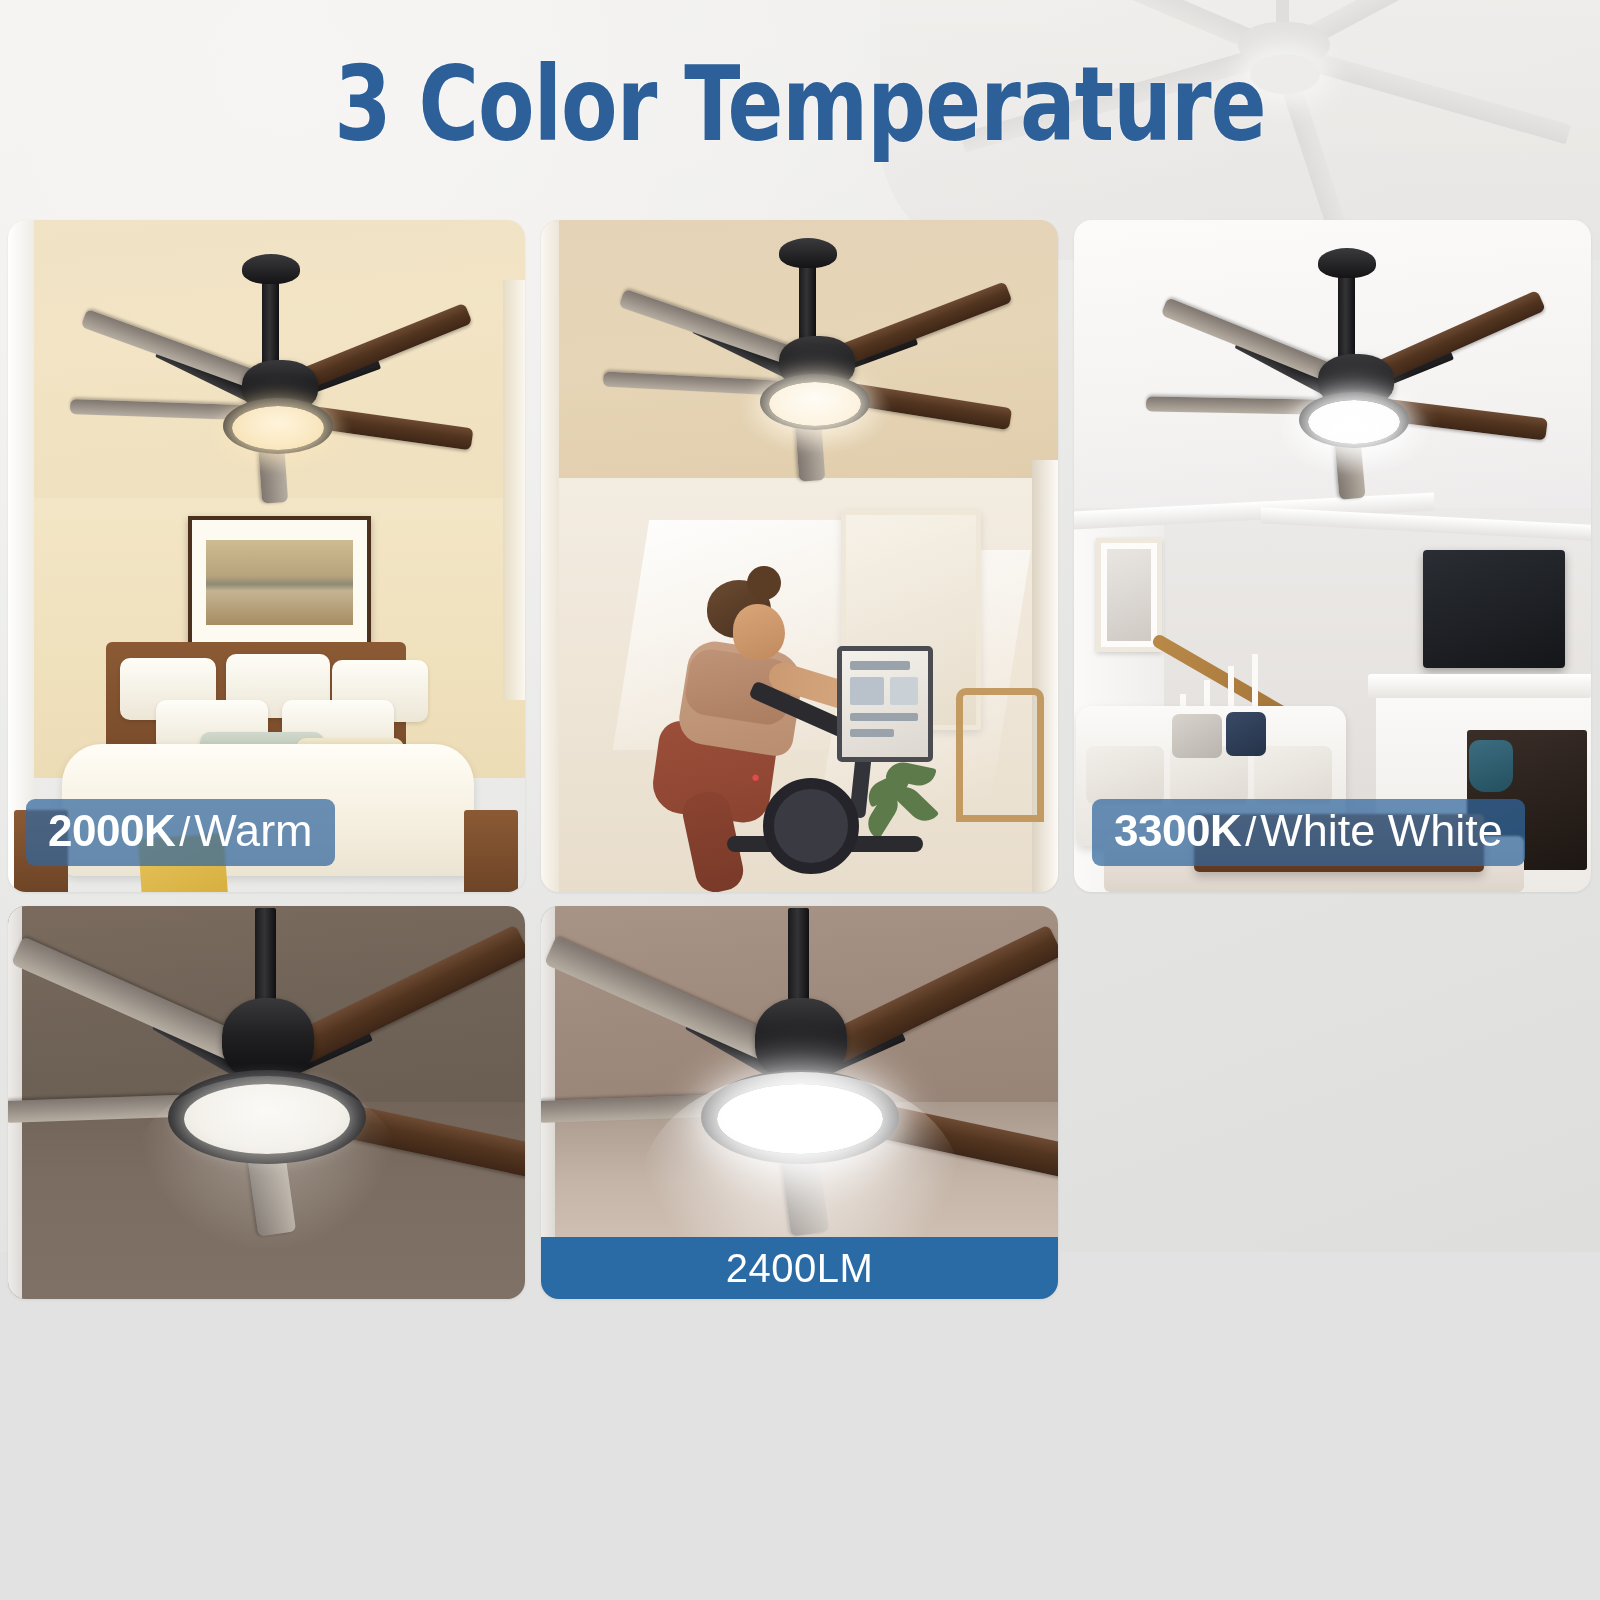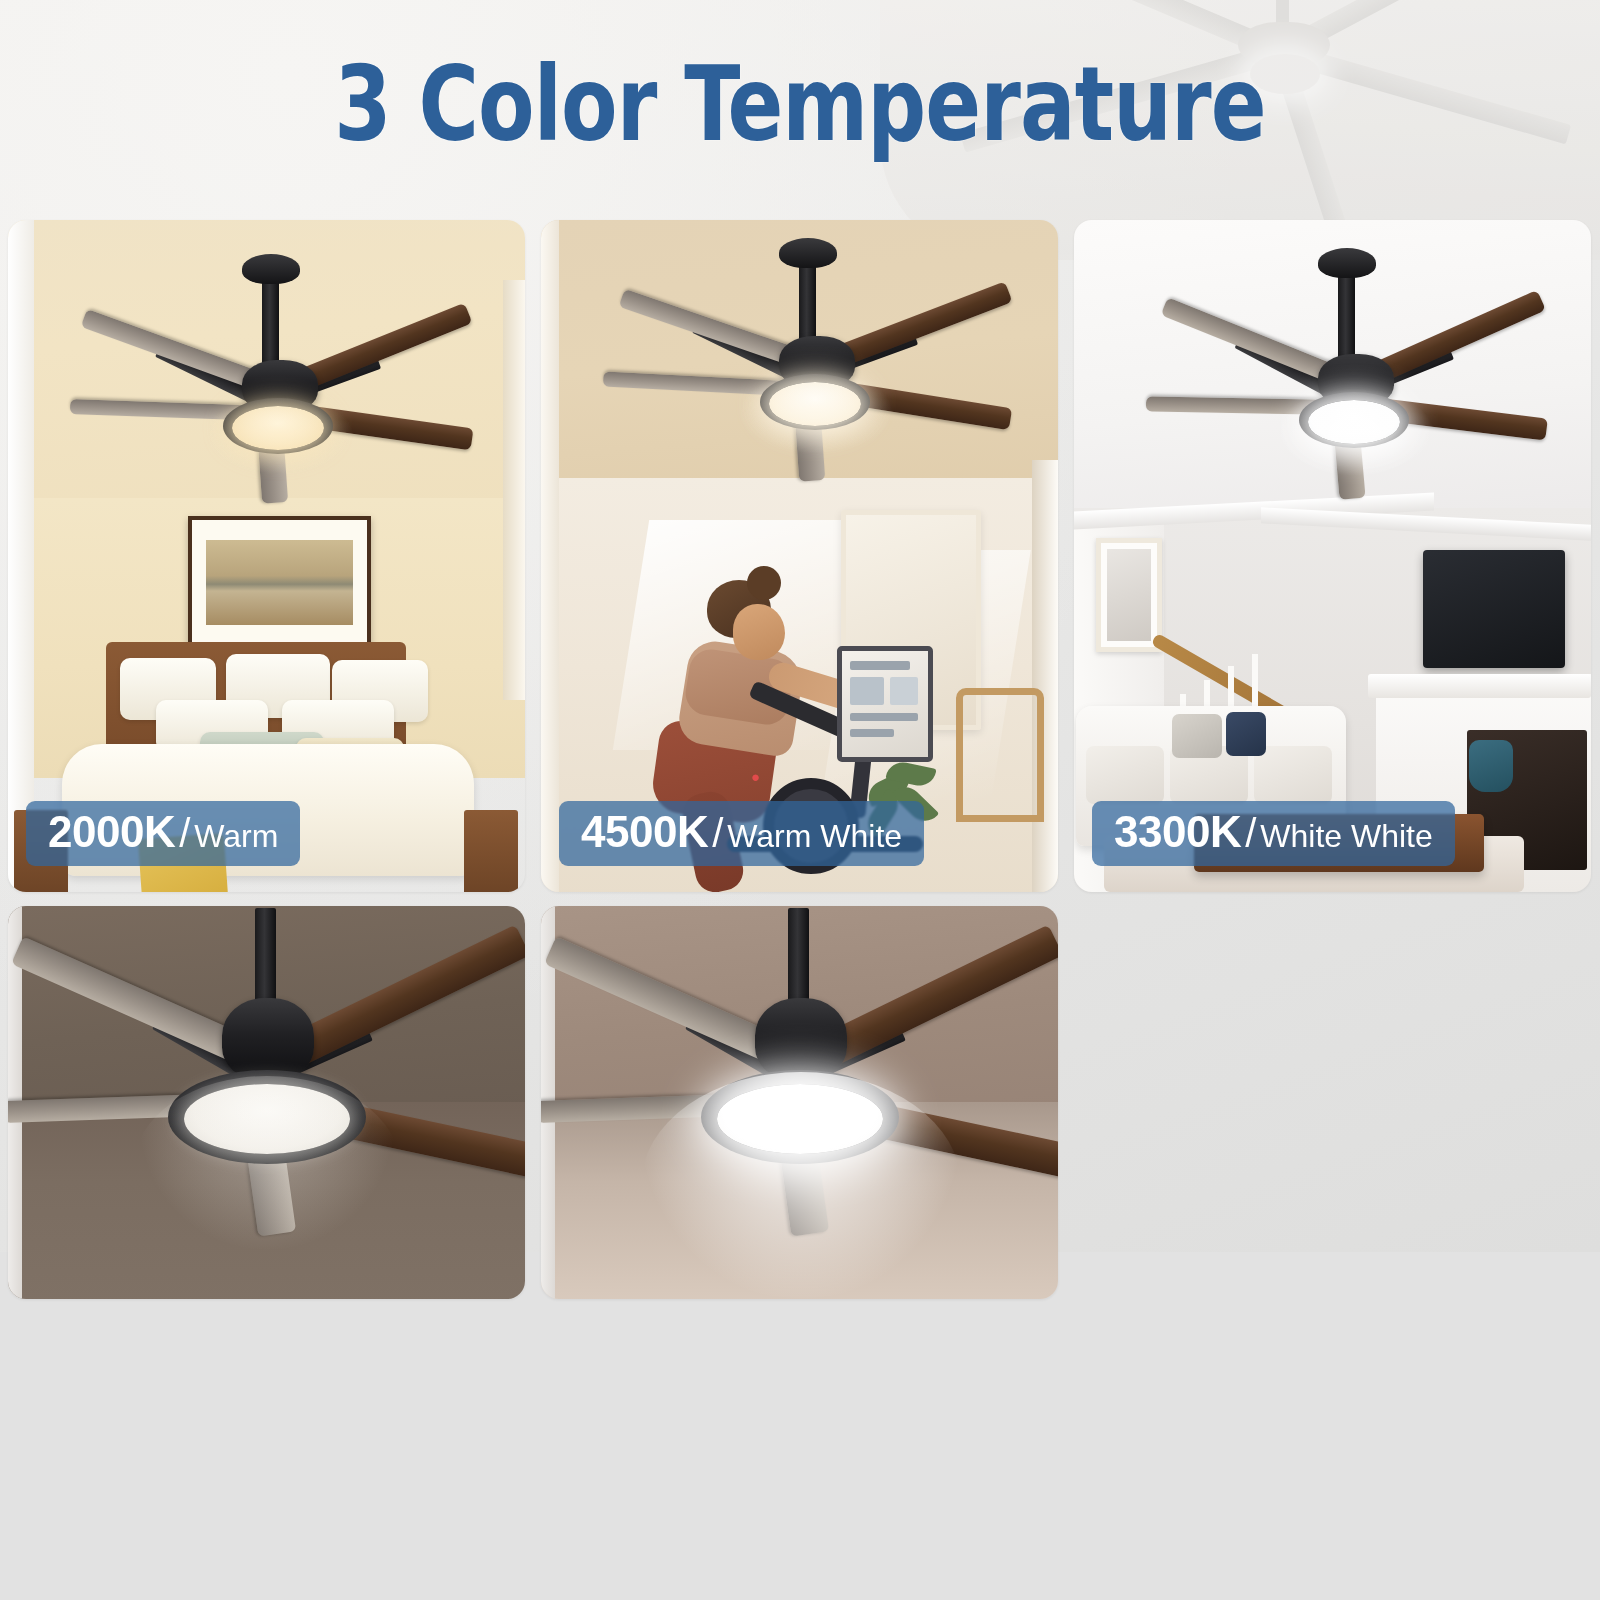--- a/index.html
+++ b/index.html
@@ -150,21 +150,21 @@
   
   .kpill{
     position:absolute;left:18px;bottom:26px;
     background:rgba(49,103,158,.72);
     border-radius:9px;padding:6px 22px 9px 22px;
     color:#fff;white-space:nowrap;
     backdrop-filter:blur(1px);
   }
   .kpill .k{font-size:44px;font-weight:bold;letter-spacing:-.5px;}
   .kpill .sep{font-size:40px;font-weight:300;padding:0 4px;}
-  .kpill .n{font-size:32px;font-weight:300;}
+  .kpill .n{font-size:45px;font-weight:300;}
 
   
   .lmband{
     position:absolute;left:0;right:0;bottom:0;height:62px;
     background:#2a6ba6;color:#fff;
     display:flex;align-items:center;justify-content:center;
     font-size:40px;letter-spacing:.5px;
   }
 
   
@@ -306,23 +306,20 @@
           <div class="blade" style="left:266px;top:154px;width:216px;height:22px;transform:rotate(-21deg);"></div>
           <div class="blade pale" style="left:266px;top:178px;width:204px;height:15px;transform:rotate(183deg);"></div>
           <div class="blade" style="left:266px;top:172px;width:206px;height:22px;transform:rotate(9deg);"></div>
           <div class="blade pale" style="left:266px;top:188px;width:76px;height:26px;transform:rotate(86deg);"></div>
           <div class="motor" style="left:238px;top:132px;width:76px;height:52px;"></div>
           <div class="housing" style="left:219px;top:170px;width:110px;height:56px;"></div>
           <div class="glass" style="left:228px;top:178px;width:92px;height:44px;background:radial-gradient(ellipse at 50% 40%,#ffffff 0%,#fbf1dd 65%,#f0e1c6 100%);box-shadow:0 0 26px 9px rgba(251,241,221,.85);"></div>
           <div class="glow" style="left:198px;top:166px;width:154px;height:84px;background:radial-gradient(ellipse,rgba(255,248,232,.6),rgba(255,248,232,0) 70%);"></div>
         </div>
 
-        <div class="kpill">
-          <span class="k">4500K</span><span class="sep">/</span><span class="n">Warm White</span>
-        </div>
       </div>
 
       <div class="tile t3">
         <div class="scene">
           <div class="ceil"></div>
             <div class="wall"></div>
             <div class="wall-l"></div>
           <div class="crown"></div>
             <div class="crown2"></div>
           <div class="pic">
@@ -417,18 +414,21 @@
           <div class="blade pale" style="left:254px;top:144px;width:268px;height:30px;transform:rotate(-156deg);"></div>
           <div class="blade" style="left:254px;top:150px;width:290px;height:34px;transform:rotate(-26deg);"></div>
           <div class="blade pale" style="left:254px;top:192px;width:258px;height:22px;transform:rotate(178deg);"></div>
           <div class="blade" style="left:254px;top:186px;width:278px;height:34px;transform:rotate(12deg);"></div>
           <div class="blade pale" style="left:254px;top:206px;width:110px;height:38px;transform:rotate(82deg);"></div>
           <div class="motor" style="left:214px;top:98px;width:92px;height:82px;"></div>
           <div class="housing" style="left:160px;top:170px;width:198px;height:94px;"></div>
           <div class="glass" style="left:176px;top:184px;width:166px;height:70px;background:radial-gradient(ellipse at 50% 38%,#ffffff 0%,#ffffff 66%,#f2f0ec 100%);box-shadow:0 0 42px 16px rgba(255,255,255,.98);"></div>
           <div class="glow" style="left:100px;top:172px;width:320px;height:226px;background:radial-gradient(ellipse at 50% 20%,rgba(255,255,255,.95),rgba(255,255,255,0) 72%);"></div>
         </div>
+        <div class="lmband">
+          <span>2400LM</span>
+        </div>
       </div>
     </div>
   </div>
 
 
 </div>
 
 </body></html>

